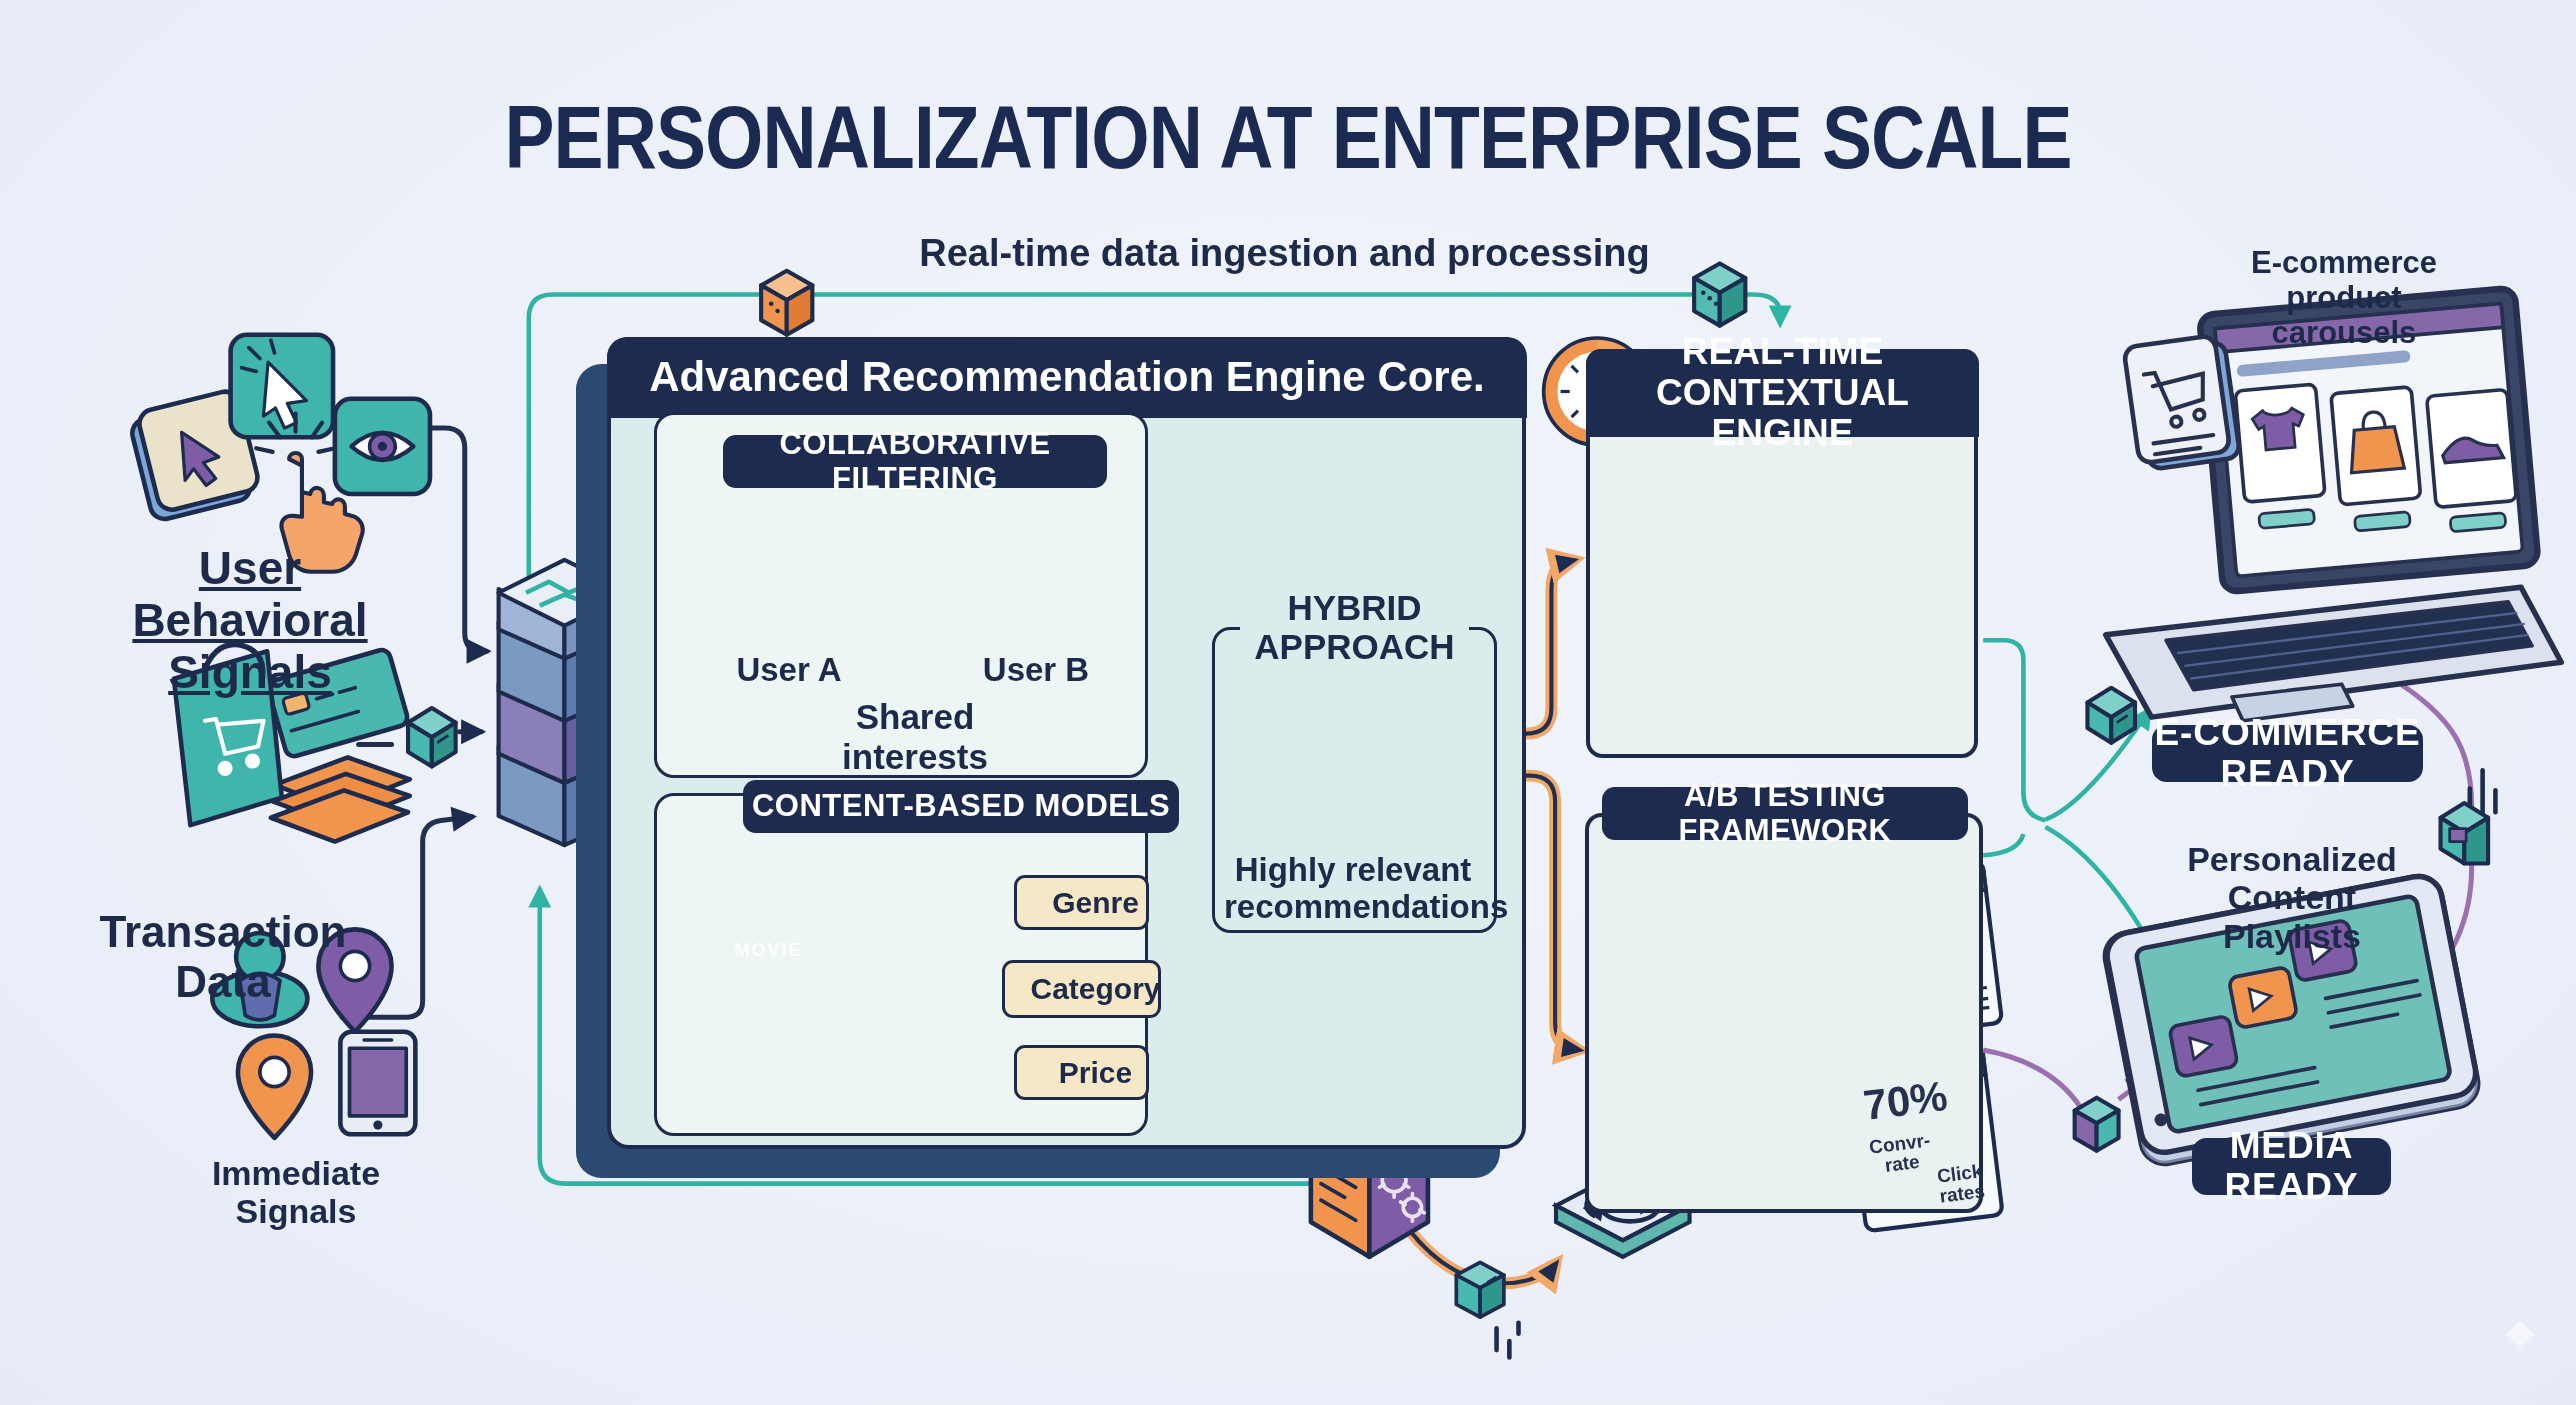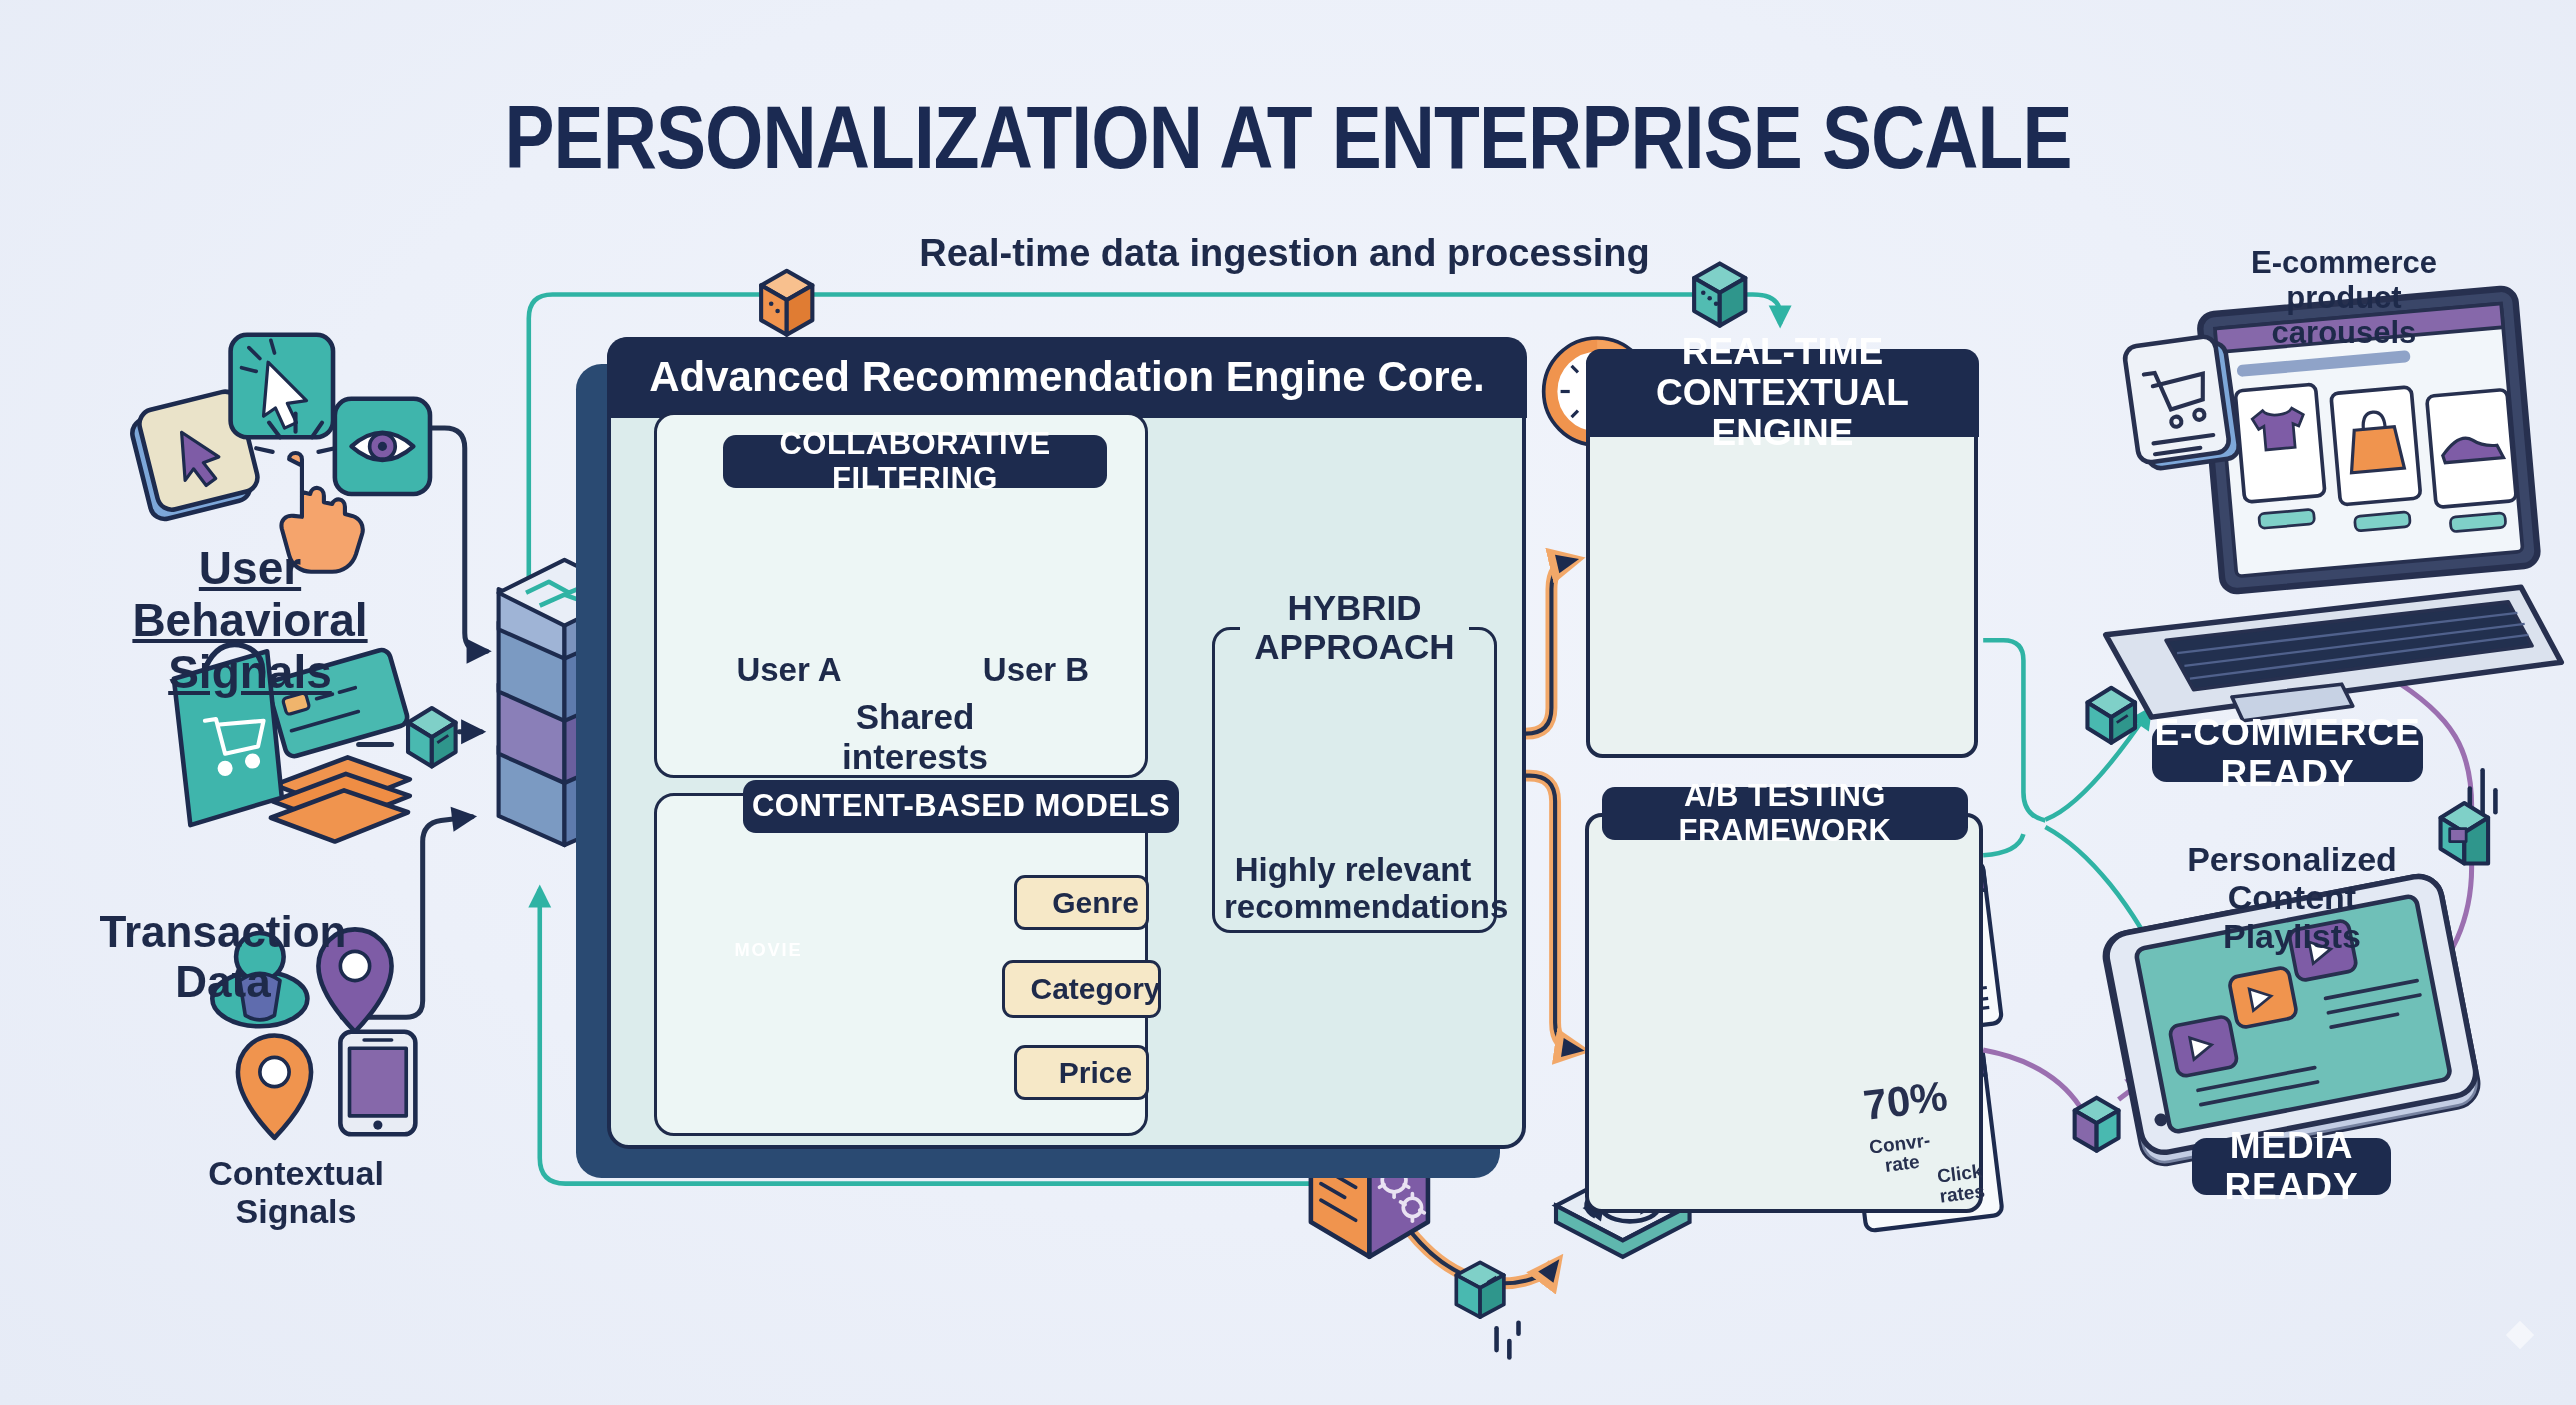--- a/index.html
+++ b/index.html
@@ -623,21 +623,21 @@
   <div class="rtbox" style="left:1585px;top:813px;width:390px;height:392px;"></div>
   <div class="bar pill" style="left:1602px;top:787px;width:366px;height:53px;">
     <span>A/B TESTING FRAMEWORK</span>
   </div>
   <div class="small-metric" style="left:1855px;top:1079px;width:101px;font-size:42px;transform:rotate(-7deg);">70%</div>
   <div class="small-metric" style="left:1859px;top:1134px;width:84px;font-size:19px;transform:rotate(-7deg);">Convr- rate</div>
   <div class="small-metric" style="left:1928px;top:1164px;width:66px;font-size:19px;transform:rotate(-7deg);">Click rates</div>
 
   <div class="lbl" style="left:108px;top:543px;width:284px;font-size:46px;text-decoration:underline;">User Behavioral Signals</div>
   <div class="lbl" style="left:72px;top:867px;width:302px;font-size:44px;margin-top:40px;">Transaction Data</div>
-  <div class="lbl" style="left:154px;top:1154px;width:284px;font-size:34px;">Contextual Signals</div>
+  <div class="lbl" style="left:154px;top:1154px;width:284px;font-size:34px;">Immediate Signals</div>
 
   <div class="lbl" style="left:2239px;top:245px;width:210px;font-size:31px;">E-commerce product carousels</div>
   <div class="bar badge" style="left:2152px;top:725px;width:271px;height:57px;">
     <span>E-COMMERCE READY</span>
   </div>
   <div class="lbl" style="left:2155px;top:840px;width:274px;font-size:34px;">Personalized Content Playlists</div>
   <div class="bar badge" style="left:2192px;top:1138px;width:199px;height:57px;">
     <span>MEDIA READY</span>
   </div>
 

